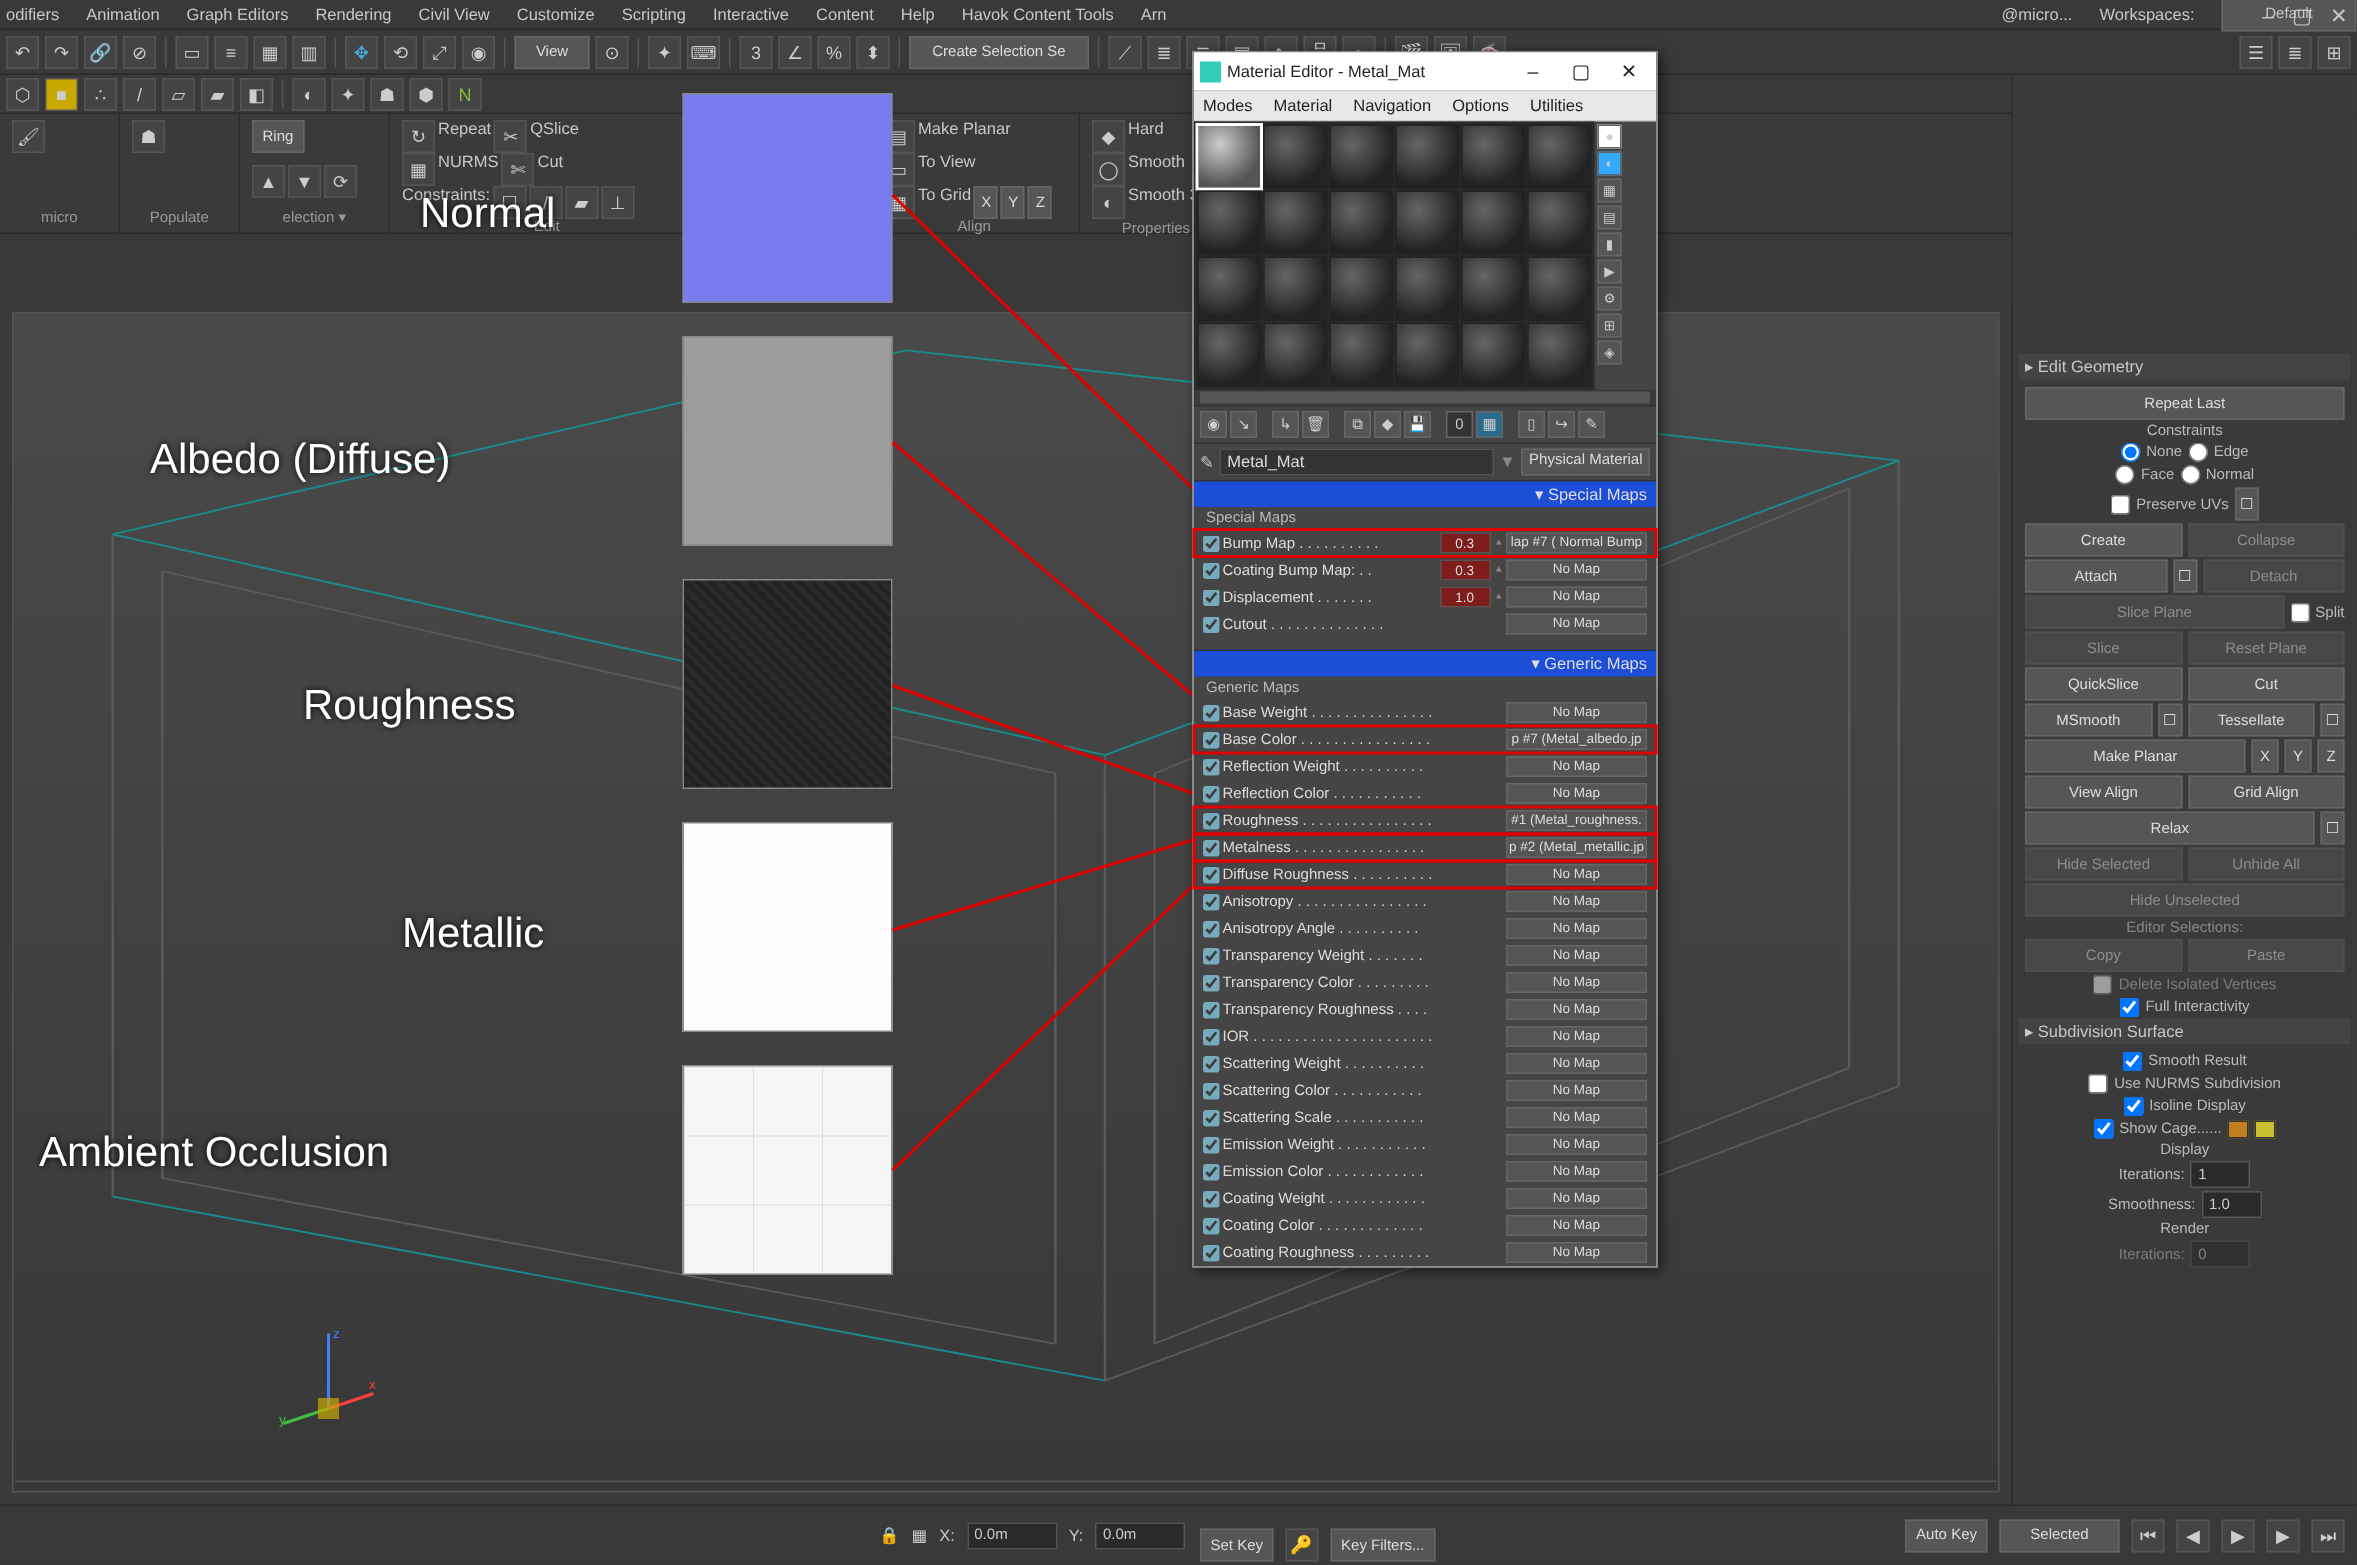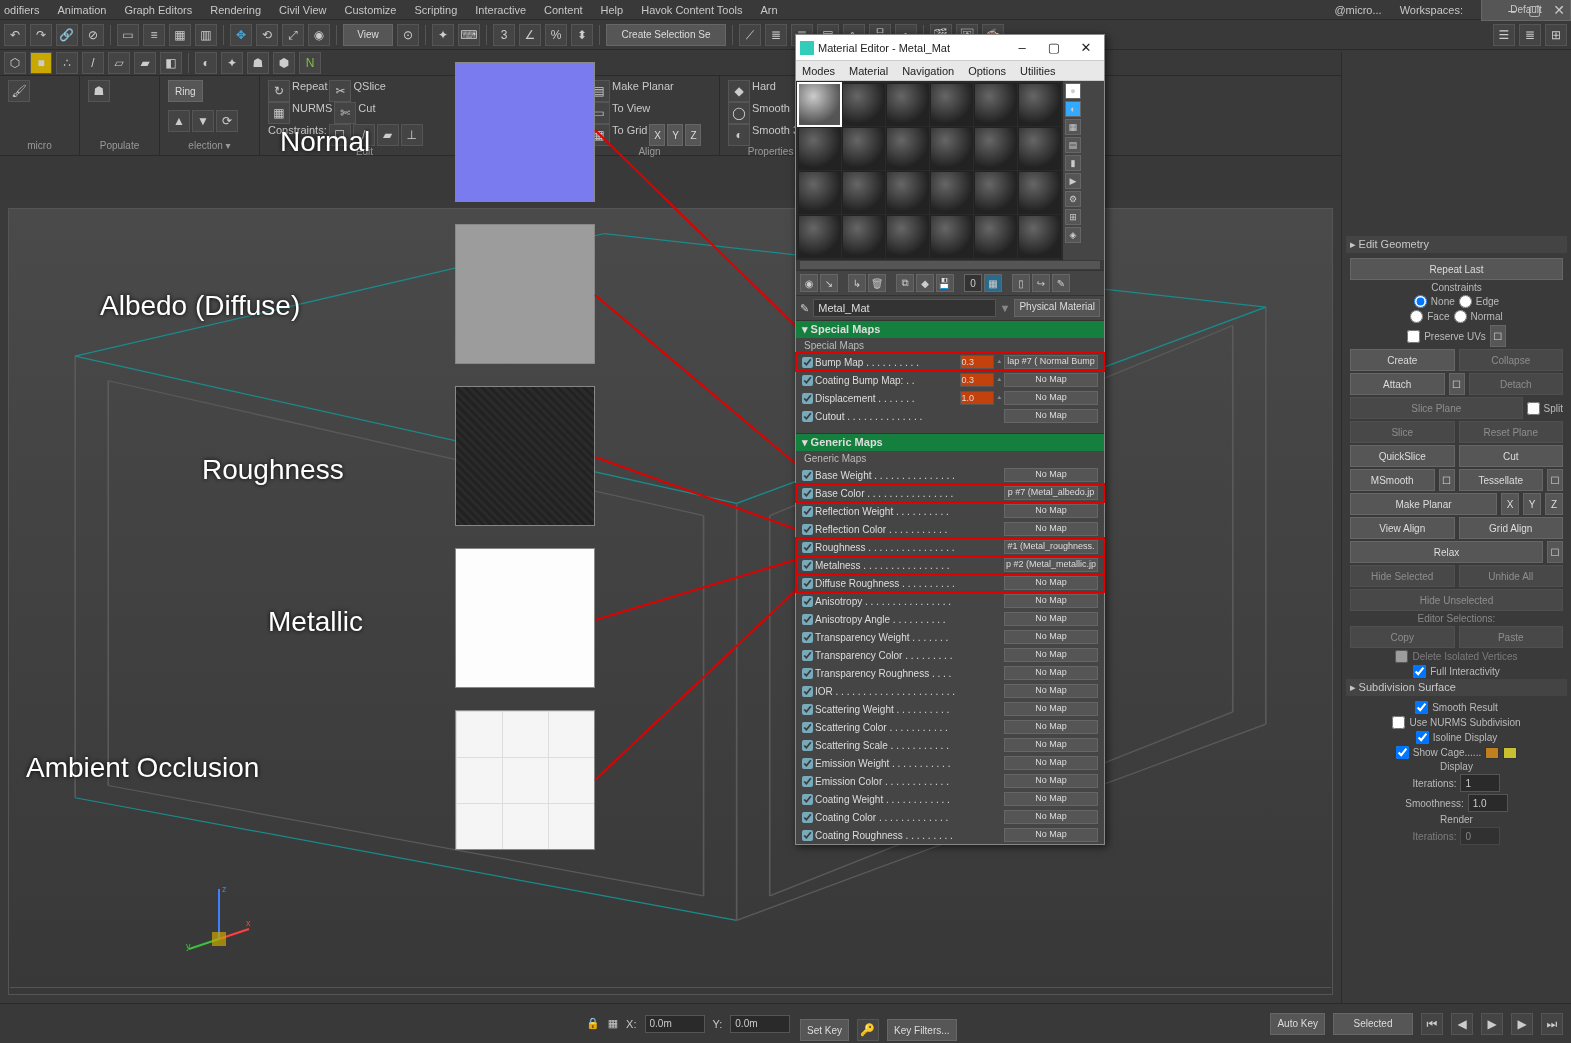--- a/index.html
+++ b/index.html
@@ -37,26 +37,26 @@
 .mat-body { background: #454545; color: #ccc; }
 .slot-grid { display: grid; grid-template-columns: repeat(6, 43px); grid-template-rows: repeat(4, 43px); gap: 1px; padding: 2px; background: #2a2a2a; }
 .slot { background: radial-gradient(circle at 35% 30%, #666, #222 70%); border: 1px solid #222; position: relative; }
 .slot.selected { outline: 2px solid #fff; outline-offset: -1px; }
 .slot-tool { width: 16px; height: 16px; background: #555; border: 1px solid #666; font-size: 9px; display: flex; align-items: center; justify-content: center; }
 .mat-toolbar { display: flex; gap: 2px; padding: 3px 4px; background: #444; border-top: 1px solid #333; border-bottom: 1px solid #333; }
 .mat-tool { width: 18px; height: 18px; background: #555; border: 1px solid #666; display: flex; align-items: center; justify-content: center; font-size: 10px; }
 .mat-name-row { display: flex; gap: 4px; padding: 3px 4px; align-items: center; background: #444; }
 .mat-name-row input { flex: 1; background: #333; border: 1px solid #555; color: #ddd; height: 18px; padding: 0 4px; font-size: 11px; }
 .mat-name-row .type-btn { background: #555; border: 1px solid #666; color: #ddd; font-size: 10px; padding: 1px 4px; height: 18px; }
-.rollout-hdr { background: #15803d; padding: 2px 6px; border-top: 1px solid #333; font-weight: bold; color: #ddd; font-size: 11px; }
+.rollout-hdr { background: #1d4ed8; padding: 2px 6px; border-top: 1px solid #333; font-weight: normal; color: #ddd; font-size: 11px; text-align: right; }
 .rollout-sub { padding: 2px 8px; color: #bbb; font-size: 10px; }
 .map-row { display: flex; align-items: center; padding: 1px 6px; gap: 2px; font-size: 10px; color: #ddd; height: 18px; }
 .map-row input[type=checkbox] { accent-color: #7ab; width: 11px; height: 11px; }
 .map-label { flex: 1; white-space: nowrap; overflow: hidden; }
-.map-spin { width: 34px; background: #c2410c; border: 1px solid #555; color: #ddd; height: 14px; font-size: 9px; text-align: left; padding-right: 2px; }
+.map-spin { width: 34px; background: #7f1d1d; border: 1px solid #555; color: #ddd; height: 14px; font-size: 9px; text-align: center; padding-right: 2px; }
 .map-slot { width: 94px; background: #555; border: 1px solid #666; color: #ddd; height: 14px; font-size: 9px; text-align: center; overflow: hidden; white-space: nowrap; }
 .hl-red { outline: 2px solid #e00000; outline-offset: -1px; }
 .ruler { position: absolute; bottom: 44px; left: 10px; right: 240px; height: 24px; font-size: 10px; color: #999; }
 .win-controls-top { position: absolute; top: 2px; right: 6px; display: flex; gap: 12px; font-size: 14px; }
 svg.red-lines { position: absolute; top: 0; left: 0; pointer-events: none; }
 svg.red-lines line { stroke: #e00000; stroke-width: 2; }
 .color-chip{width:14px;height:12px;display:inline-block;border:1px solid #333;}
 </style>
 </head>
 <body>

